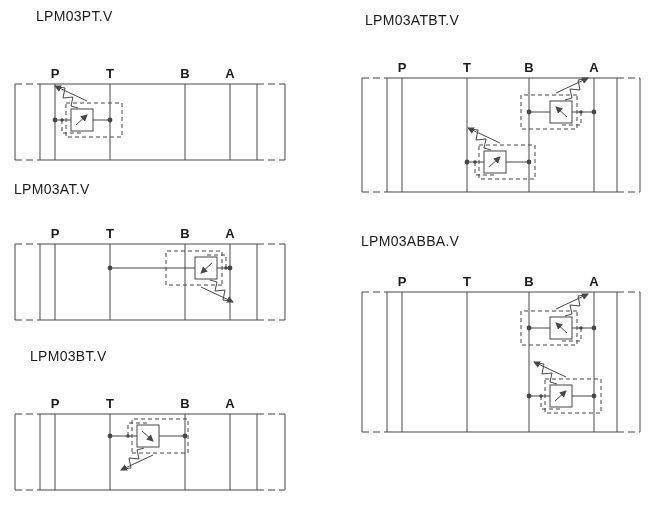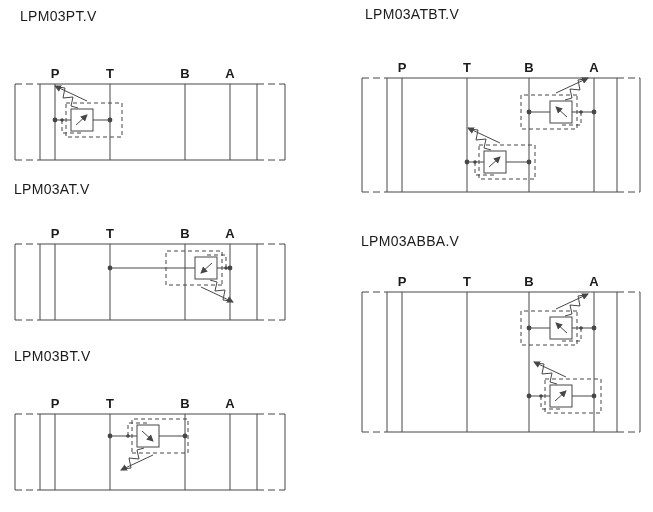--- a/index.html
+++ b/index.html
@@ -24,24 +24,24 @@
   .plabel{
     font-family:"Liberation Sans", sans-serif;
     font-size:13px;font-weight:700;
     fill:#1b1b1b;text-anchor:middle;
   }
   .ah{fill:var(--line,#474747);}
 </style>
 </head>
 <body style="background: rgb(255, 255, 255);">
 
-<div class="title" style="left:20px;top:8px">LPM03PT.V</div>
+<div class="title" style="left:36px;top:8px">LPM03PT.V</div>
 <div class="title" style="left:14px;top:181px">LPM03AT.V</div>
-<div class="title" style="left:14px;top:348px">LPM03BT.V</div>
-<div class="title" style="left:365px;top:6px">LPM03ATBT.V</div>
+<div class="title" style="left:30px;top:348px">LPM03BT.V</div>
+<div class="title" style="left:365px;top:12px">LPM03ATBT.V</div>
 <div class="title" style="left:361px;top:233px">LPM03ABBA.V</div>
 
 <svg class="canvas" width="653" height="512" viewBox="0 0 653 512">
 
   <defs>
     <marker id="ah" markerWidth="8" markerHeight="8" refX="6" refY="3.5" orient="auto" markerUnits="userSpaceOnUse">
       <path class="ah" d="M0,0 L7,3.5 L0,7 Z"></path>
     </marker>
 
     <g id="frameL">

